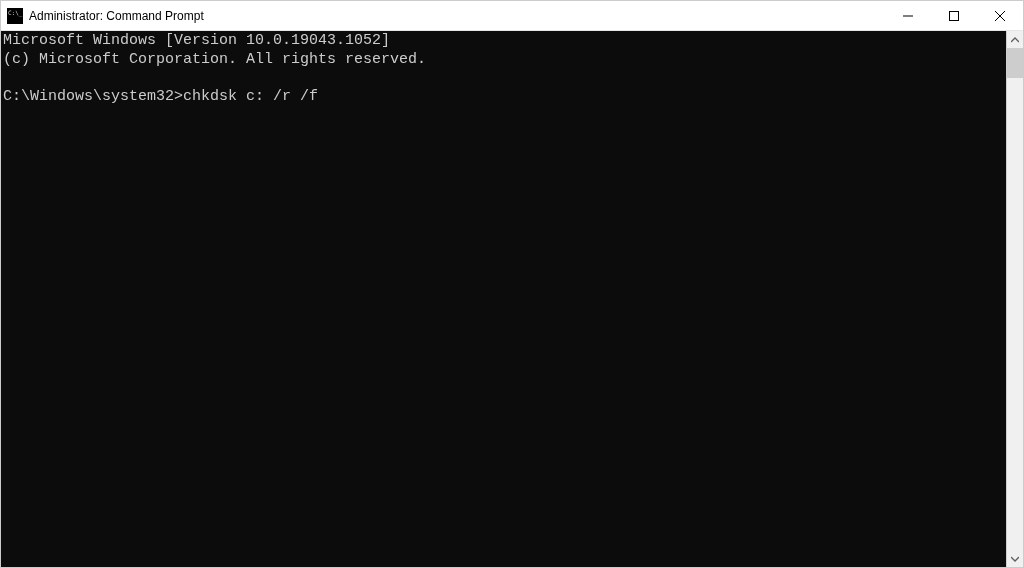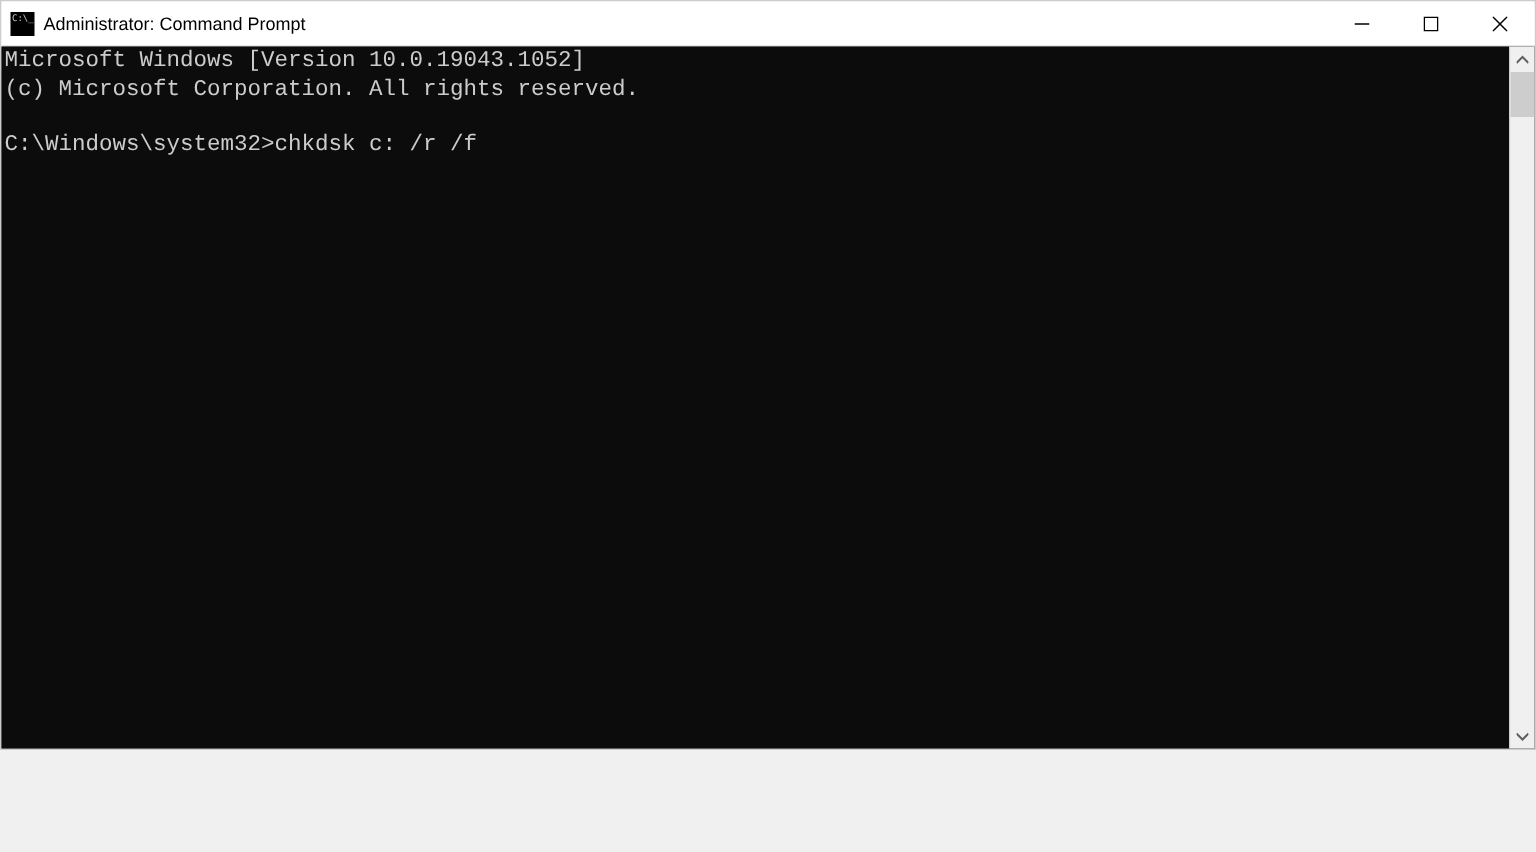--- a/index.html
+++ b/index.html
@@ -5,21 +5,21 @@
     * { margin: 0; padding: 0; box-sizing: border-box; }
     body {
       width: 1024px;
       height: 568px;
       background: #f0f0f0;
       font-family: "Segoe UI", Tahoma, sans-serif;
       overflow: hidden;
     }
     .window {
       width: 1024px;
-      height: 500px;
+      height: 568px;
       background: #fff;
       display: flex;
       flex-direction: column;
       border: 1px solid #ccc;
       justify-content: center;
     }
     .titlebar {
       height: 30px;
       background: #ffffff;
       display: flex;

